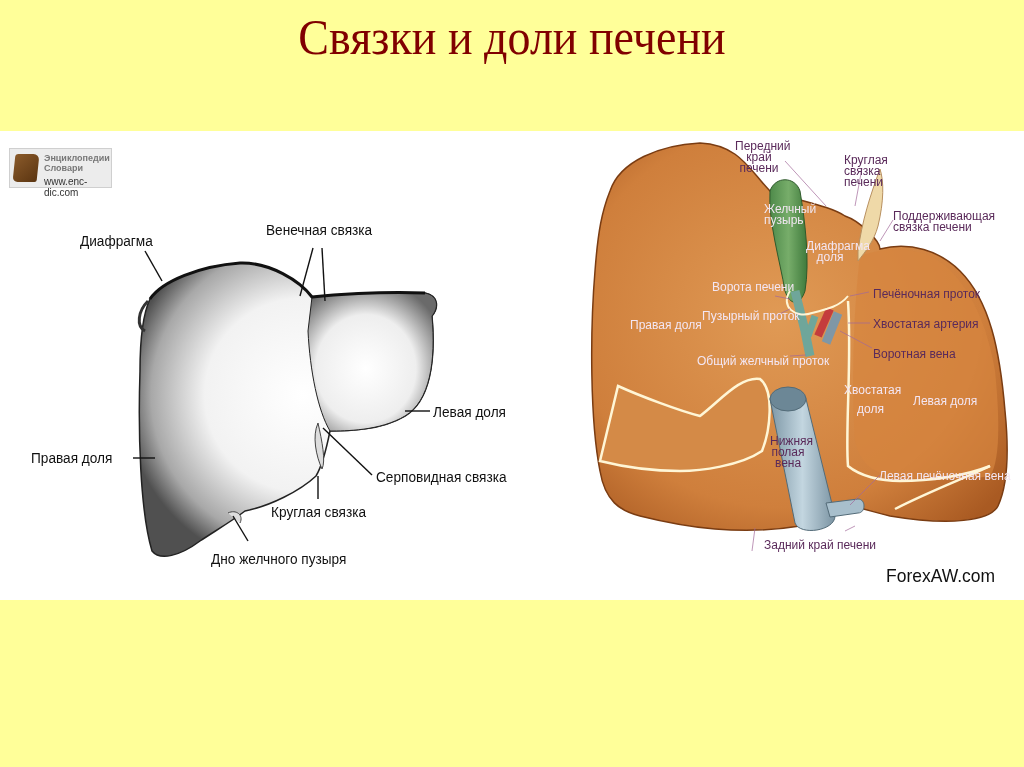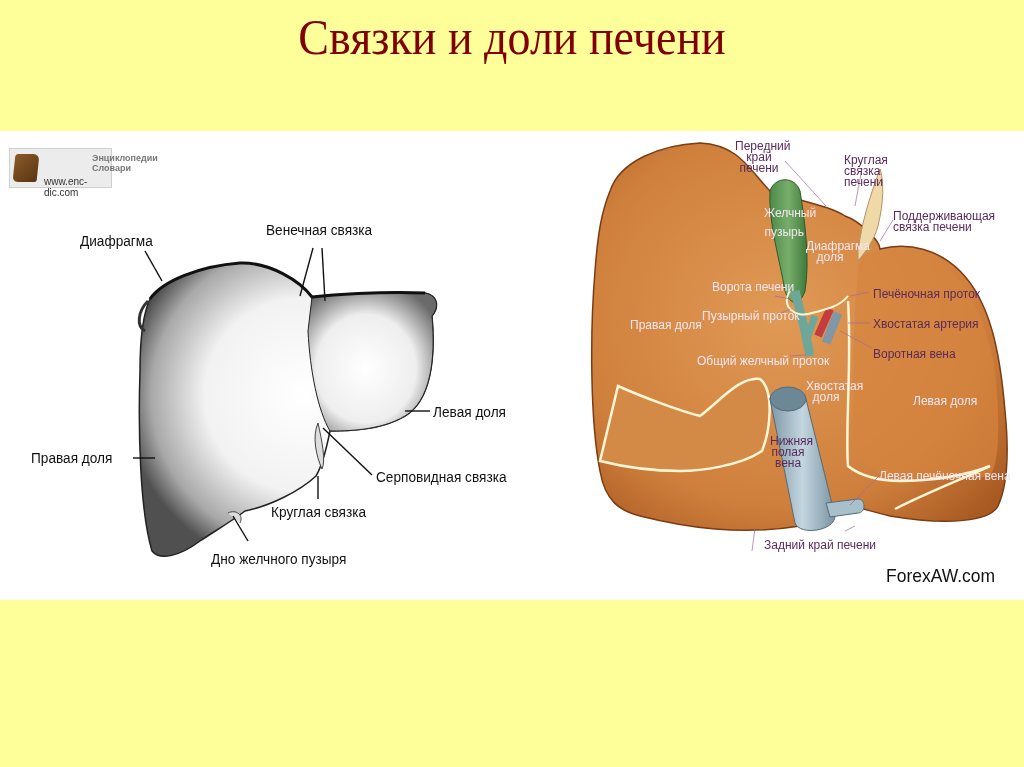--- a/index.html
+++ b/index.html
@@ -26,21 +26,21 @@
   .lbl-right { font-size: 12px; color: #5a2a5a; }
   .enc-logo {
     position: absolute; left: 9px; top: 17px; width: 101px; height: 38px;
     background: #ececec; border: 1px solid #cfcfcf;
   }
   .enc-book {
     position: absolute; left: 4px; top: 5px; width: 24px; height: 28px;
     background: linear-gradient(135deg,#8a5a2a,#5b3511);
     border-radius: 3px 6px 2px 5px; transform: skew(-6deg);
   }
-  .enc-text { position: absolute; left: 34px; font-size: 9px; font-weight: bold; color: #777; line-height: 9px; margin-left: 48px; }
+  .enc-text { position: absolute; left: 34px; font-size: 9px; font-weight: bold; color: #777; line-height: 9px; }
   .enc-url { position: absolute; left: 34px; top: 27px; font-size: 10px; color: #333; font-weight: normal; }
   .watermark {
     position: absolute; left: 886px; top: 434px;
     font-size: 19px; color: #111; transform: scaleX(0.92); transform-origin: left center;
   }
 </style>
 </head>
 <body>
 
 <div class="slide-title">Связки и доли печени</div>
@@ -146,29 +146,29 @@
   <div class="lbl lbl-left" style="left:266px;top:90px">Венечная связка</div>
   <div class="lbl lbl-left" style="left:433px;top:272px">Левая доля</div>
   <div class="lbl lbl-left" style="left:31px;top:318px">Правая доля</div>
   <div class="lbl lbl-left" style="left:376px;top:337px">Серповидная связка</div>
   <div class="lbl lbl-left" style="left:271px;top:372px">Круглая связка</div>
   <div class="lbl lbl-left" style="left:211px;top:419px">Дно желчного пузыря</div>
 
   <div class="lbl lbl-right" style="left:735px;top:10px;width:48px;text-align:center;white-space:normal;line-height:11px">Передний край печени</div>
   <div class="lbl lbl-right" style="left:844px;top:24px;width:36px;text-align:left;white-space:normal;line-height:11px">Круглая связка печени</div>
   <div class="lbl lbl-right" style="left:893px;top:80px;width:80px;text-align:left;white-space:normal;line-height:11px">Поддерживающая связка печени</div>
-  <div class="lbl lbl-right" style="left:764px;top:73px;width:40px;text-align:right;white-space:normal;line-height:19px;color:#f0e6f0">Желчный пузырь</div>
+  <div class="lbl lbl-right" style="left:764px;top:73px;width:40px;text-align:left;white-space:normal;line-height:11px;color:#f0e6f0">Желчный пузырь</div>
   <div class="lbl lbl-right" style="left:806px;top:110px;width:48px;text-align:center;white-space:normal;line-height:11px;color:#f3e6f3">Диафрагма доля</div>
   <div class="lbl lbl-right" style="left:712px;top:149px;color:#f3e6f3">Ворота печени</div>
   <div class="lbl lbl-right" style="left:873px;top:156px">Печёночная проток</div>
   <div class="lbl lbl-right" style="left:702px;top:178px;color:#f3e6f3">Пузырный проток</div>
   <div class="lbl lbl-right" style="left:873px;top:186px">Хвостатая артерия</div>
   <div class="lbl lbl-right" style="left:630px;top:187px;color:#f3e6f3">Правая доля</div>
   <div class="lbl lbl-right" style="left:873px;top:216px">Воротная вена</div>
   <div class="lbl lbl-right" style="left:697px;top:223px;color:#f3e6f3">Общий желчный проток</div>
-  <div class="lbl lbl-right" style="left:806px;top:250px;width:40px;text-align:center;white-space:normal;line-height:11px;color:#f3e6f3">Хвостатая доля</div>
+  <div class="lbl lbl-right" style="left:844px;top:250px;width:40px;text-align:right;white-space:normal;line-height:19px;color:#f3e6f3">Хвостатая доля</div>
   <div class="lbl lbl-right" style="left:913px;top:263px;color:#f3e6f3">Левая доля</div>
   <div class="lbl lbl-right" style="left:770px;top:305px;width:36px;text-align:center;white-space:normal;line-height:11px;color:#5a2a5a">Нижняя полая вена</div>
   <div class="lbl lbl-right" style="left:879px;top:338px;color:#f3e6f3">Левая печёночная вена</div>
   <div class="lbl lbl-right" style="left:764px;top:407px">Задний край печени</div>
 
   <div class="watermark">ForexAW.com</div>
 </div>
 
 </body></html>

